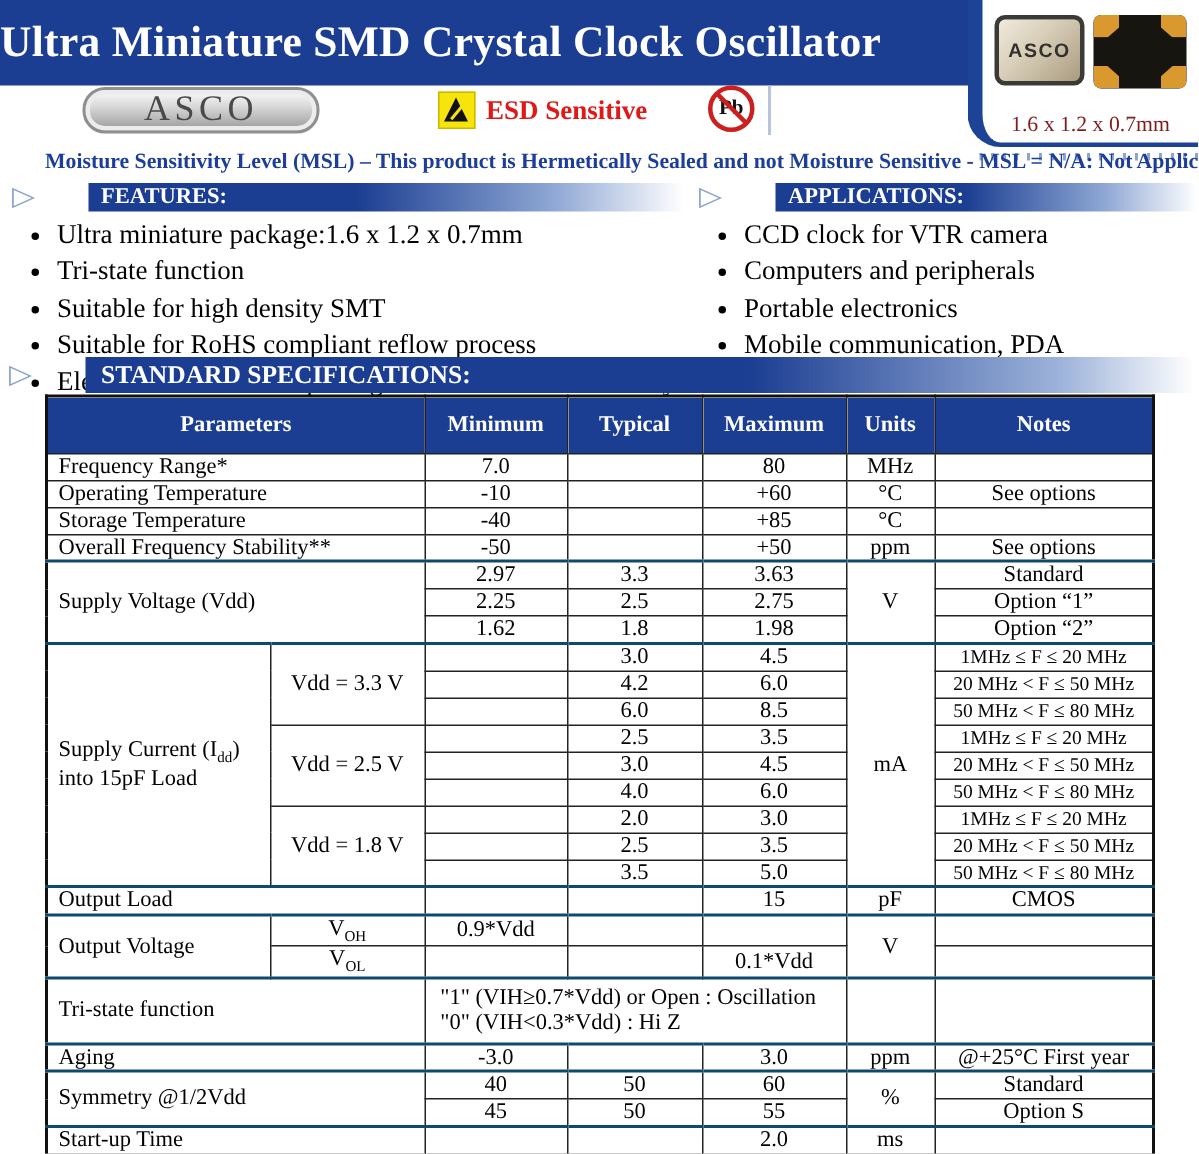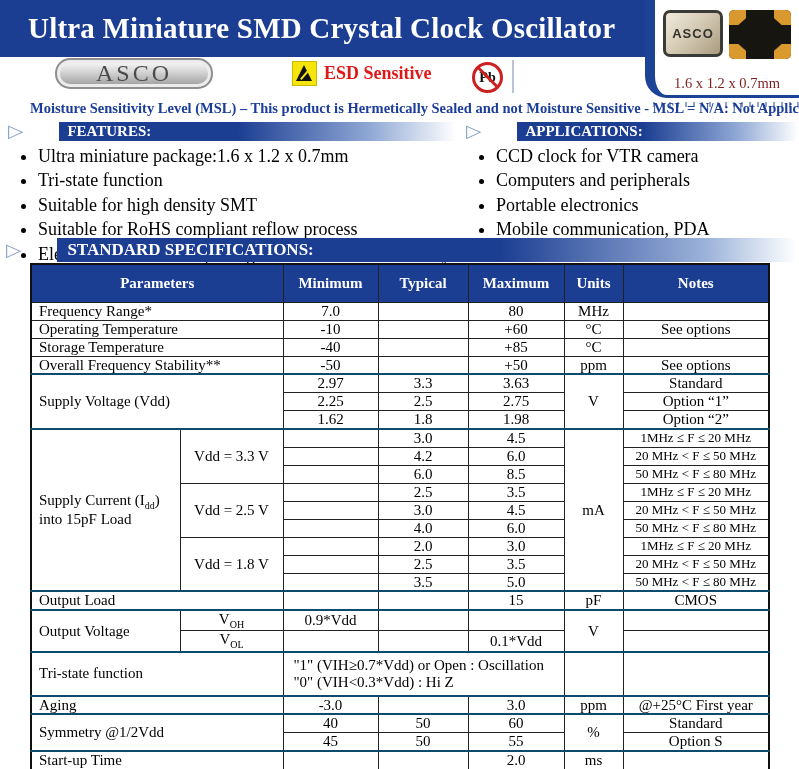--- a/index.html
+++ b/index.html
@@ -8,21 +8,21 @@
     width:799px; height:769px; position:relative; background:#ffffff;
     font-family:"Liberation Serif", serif; color:#000; overflow:hidden;
   }
 
   
   .title-bar {
     position:absolute; left:0; top:0; width:652px; height:57px;
     background:#1c3e92; display:flex; align-items:center;
   }
   .title-bar .title {
-    color:#fff; font-weight:bold; font-size:29px; padding-left:28px;
+    color:#fff; font-weight:bold; font-size:29px; padding-left:0;
     letter-spacing:0.2px; white-space:nowrap;
   }
 
   .product-box {
     position:absolute; left:645px; top:0; width:154px; height:98px;
     background:#fff; border-left:10px solid #1d4396; border-bottom:3px solid #1d4396;
     border-bottom-left-radius:22px;
   }
   .chips { display:flex; justify-content:center; gap:6px; margin-top:10px; }
   .chip-ceramic {
@@ -66,21 +66,21 @@
     position:absolute; left:3px; top:3px; width:0; height:0;
     border-left:8.5px solid transparent; border-right:8.5px solid transparent;
     border-bottom:16px solid #111;
   }
   .esd-slash {
     position:absolute; left:11px; top:6px; width:2px; height:13px;
     background:#f6e40a; transform:rotate(40deg);
   }
   .esd-label { color:#e01818; font-weight:bold; font-size:18px; }
 
-  .pb-badge { position:absolute; left:472px; top:57px; display:flex; align-items:flex-end; gap:9px; height:36px; }
+  .pb-badge { position:absolute; left:472px; top:57px; display:flex; align-items:flex-start; gap:9px; height:36px; }
   .pb-circle {
     width:31px; height:31px; border:3px solid #cc1f1f; border-radius:50%;
     position:relative; display:flex; align-items:center; justify-content:center;
     font-weight:bold; font-size:14px; color:#111;
   }
   .pb-slash { position:absolute; left:11px; top:-1px; width:3px; height:26px; background:#cc1f1f; transform:rotate(-45deg); }
   .badge-divider { width:2px; height:33px; background:#b9c4d6; }
   .rohs-label { color:#4b9b4b; font-weight:bold; font-size:15px; }
 
   .msl-note {

